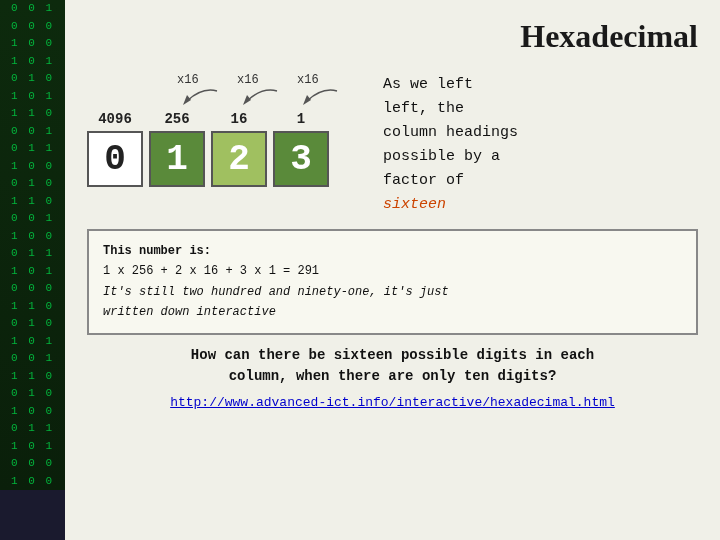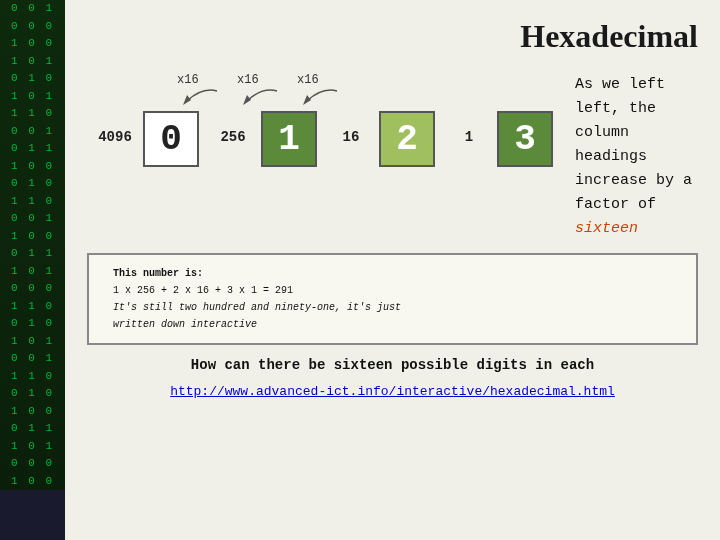--- a/index.html
+++ b/index.html
@@ -98,21 +98,21 @@
     }
 
     .columns-row {
       display: flex;
       align-items: stretch;
       gap: 0;
     }
 
     .col-group {
       display: flex;
-      flex-direction: row;
+      flex-direction: column;
       align-items: center;
       margin-right: 6px;
     }
 
     .col-heading {
       font-size: 14px;
       font-weight: bold;
       color: #222;
       font-family: 'Courier New', monospace;
       margin-bottom: 4px;
@@ -158,24 +158,24 @@
 
     .highlight-orange {
       color: #cc4400;
       font-style: italic;
     }
 
     
     .info-box {
       border: 2px solid #888;
       background: #f8f8f0;
-      padding: 10px 24px;
+      padding: 10px 14px;
       margin-bottom: 10px;
       font-family: 'Courier New', monospace;
-      font-size: 10px;
+      font-size: 12px;
       color: #111;
       line-height: 1.7;
     }
 
     .info-box .label {
       font-weight: bold;
     }
 
     .italic-text {
       font-style: italic;
@@ -293,35 +293,36 @@
           <div class="col-heading">1</div>
           <div class="col-cell green">3</div>
         </div>
       </div>
     </div>
 
     <div class="right-text">
       <span>As we left</span><br>
       <span>left, the</span><br>
       <span>column headings</span><br>
-      <span>increase by a</span><br>
+      <span>possible by a</span><br>
       <span>factor of</span><br>
       <span class="highlight-orange">sixteen</span>
     </div>
 
   </div>
 
   <div class="info-box">
     <div>
       <span class="label">This number is:</span>
     </div>
     <div>1 x 256 + 2 x 16 + 3 x 1 = 291</div>
     <div class="italic-text">It's still two hundred and ninety-one, it's just</div>
     <div class="italic-text">written down interactive</div>
   </div>
 
   <div class="bottom-question">
     <span>How can there be sixteen possible digits in each</span><br>
+    <span>column, when there are only ten digits?</span>
   </div>
 
   <a class="bottom-link" href="#">http://www.advanced-ict.info/interactive/hexadecimal.html</a>
 
 </div>
 
 </body></html>

